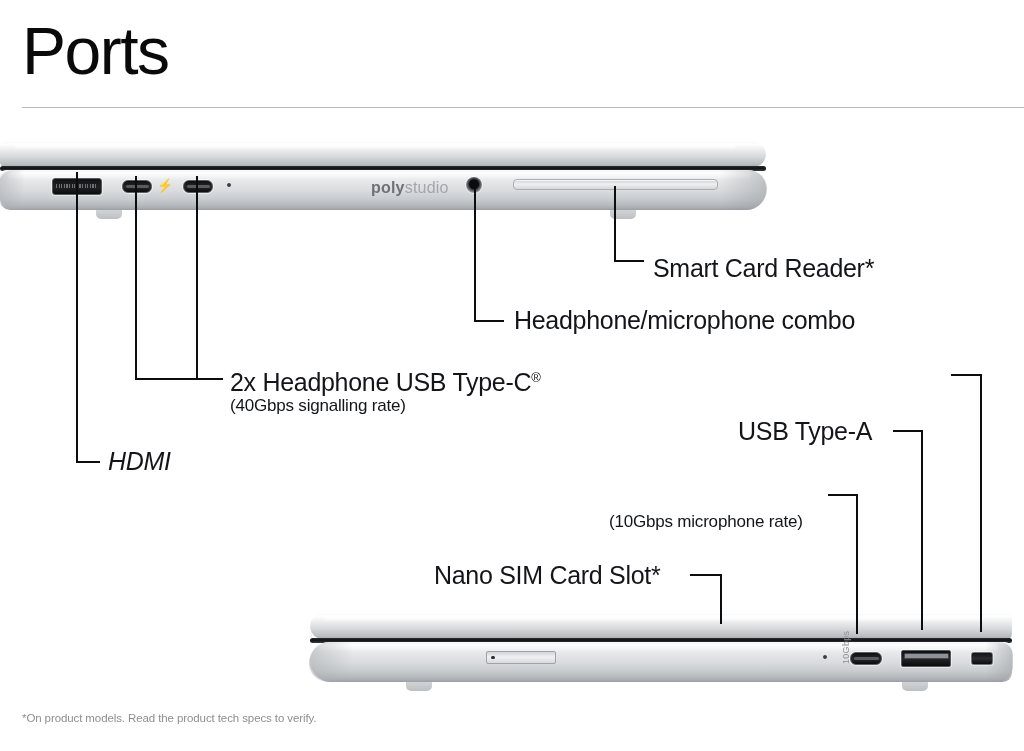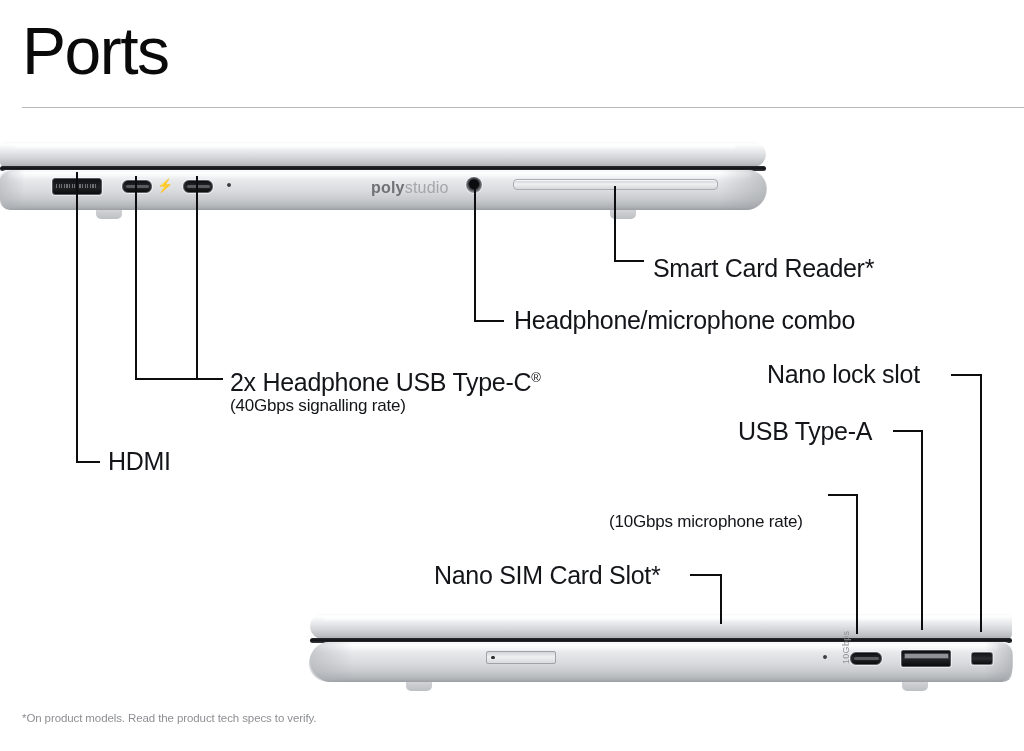--- a/index.html
+++ b/index.html
@@ -290,40 +290,37 @@
 
   <div class="lead h" style="left:893px;top:430px;width:30px;"></div>
   <div class="lead v" style="left:921px;top:430px;height:200px;"></div>
 
   <div class="lead h" style="left:828px;top:494px;width:30px;"></div>
   <div class="lead v" style="left:856px;top:494px;height:140px;"></div>
 
   <div class="lead h" style="left:690px;top:574px;width:32px;"></div>
   <div class="lead v" style="left:720px;top:574px;height:50px;"></div>
 
-  <div class="callout" style="left:108px;top:447px;">
+  <div class="callout" style="left:108px;top:447px;font-style:italic;">
     <span>HDMI</span>
   </div>
 
   <div class="callout" style="left:230px;top:363px;">
     <span>2x Headphone USB Type-C</span><span class="sup">®</span>
   </div>
   <div class="sub" style="left:230px;top:395px;">(40Gbps signalling rate)</div>
 
   <div class="callout" style="left:514px;top:306px;">
     <span>Headphone/microphone combo</span>
   </div>
 
   <div class="callout" style="left:653px;top:246px;margin-top:8px;">
     <span>Smart Card Reader</span><span class="star">*</span>
   </div>
 
-  <div class="callout" style="left:767px;top:360px;">
-    <span>Nano lock slot</span>
-  </div>
 
   <div class="callout" style="left:738px;top:417px;">
     <span>USB Type-A</span>
   </div>
 
   <div class="sub" style="left:609px;top:511px;">(10Gbps microphone rate)</div>
 
   <div class="callout" style="left:434px;top:561px;">
     <span>Nano SIM Card Slot</span><span class="star">*</span>
   </div>

